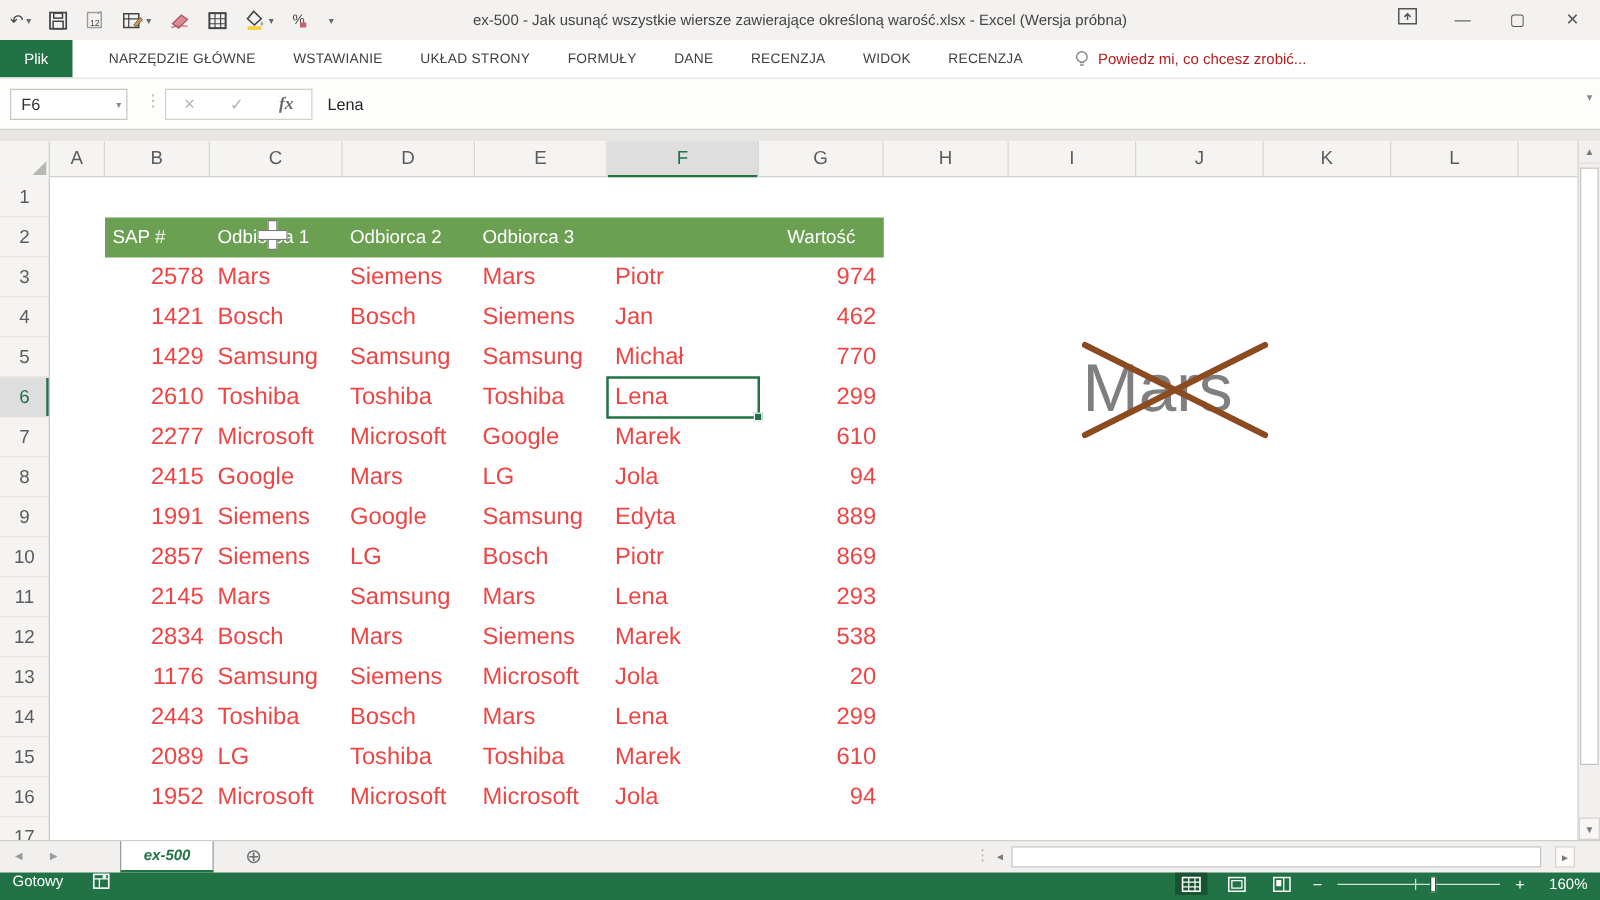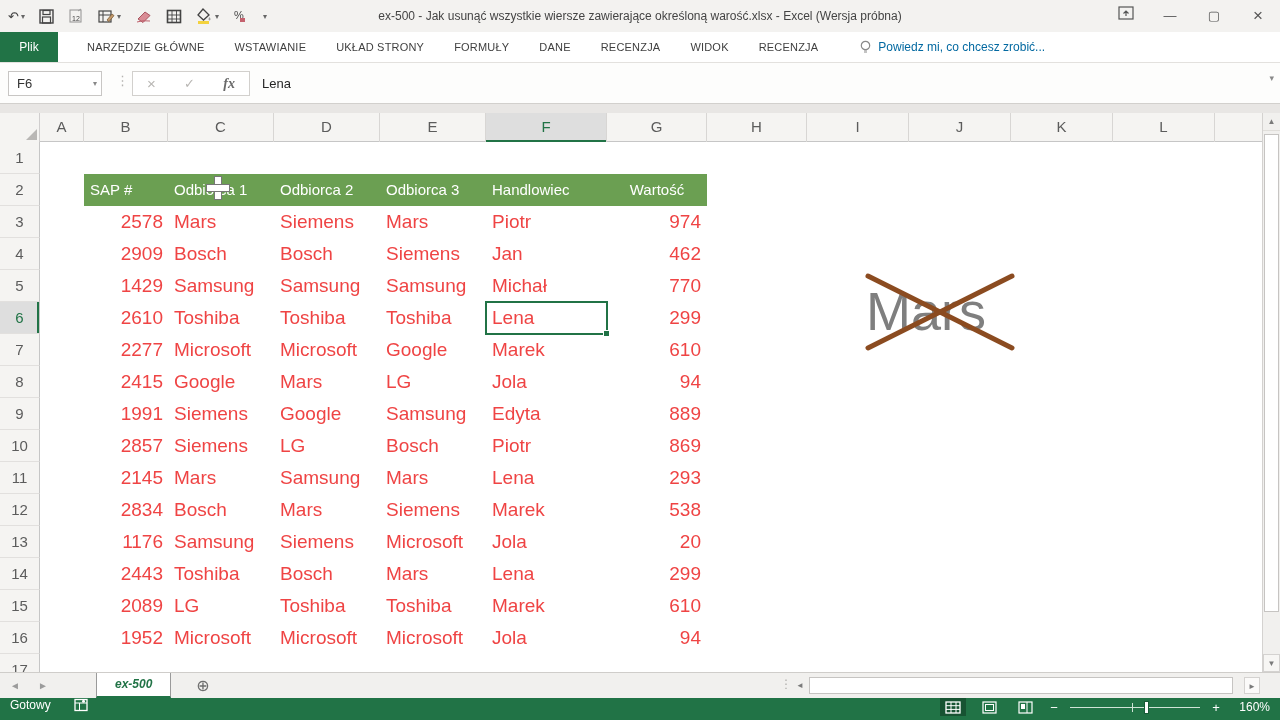--- a/index.html
+++ b/index.html
@@ -17,21 +17,21 @@
   .win-controls { position:absolute; right:0; top:0; height:32px; display:flex; align-items:center; }
   .win-btn { width:44px; height:32px; text-align:center; line-height:32px; color:#555; font-size:13px; }
   .win-btn.close { font-size:17px; }
 
   
   .ribbon { position:absolute; left:0; top:32px; width:1280px; height:30px; background:#fff; display:flex; align-items:center; }
   .file-tab { width:58px; height:30px; background:#217346; color:#fff; font-size:12px;
               text-align:center; line-height:30px; }
   .rtabs { display:flex; align-items:center; margin-left:14px; gap:0; }
   .rtab { padding:0 15px; font-size:11px; color:#3f3f3f; letter-spacing:.2px; line-height:30px; white-space:nowrap; }
-  .tellme { display:flex; align-items:center; gap:6px; margin-left:26px; color:#0369a1; font-size:12px; white-space:nowrap; }
+  .tellme { display:flex; align-items:center; gap:6px; margin-left:26px; color:#b91c1c; font-size:12px; white-space:nowrap; }
   .ribbon-right { margin-left:auto; display:flex; align-items:center; gap:16px; padding-right:8px; }
   .user-name { font-size:12px; color:#444; }
   .share-btn { background:#217346; color:#fff; font-size:12px; height:26px; padding:0 10px;
                display:flex; align-items:center; gap:6px; }
 
   
   .fbar { position:absolute; left:0; top:62px; width:1280px; height:42px; background:#fdfdfc;
           border-top:1px solid #e3e1de; border-bottom:1px solid #d2d0cd; }
   .namebox { position:absolute; left:8px; top:8px; width:94px; height:25px; background:#fff;
              border:1px solid #c8c6c4; font-size:13px; color:#333; line-height:23px; padding-left:8px; }
@@ -278,34 +278,33 @@
     <div class="rownum" style="top:416px">14</div>
     <div class="rownum" style="top:448px">15</div>
     <div class="rownum" style="top:480px">16</div>
     <div class="rownum" style="top:512px">17</div>
 
     <div class="thead-row">
       <div class="cell cB">SAP #</div>
       <div class="cell cC">Odbiorca 1</div>
       <div class="cell cD">Odbiorca 2</div>
       <div class="cell cE">Odbiorca 3</div>
-      <div class="cell cF">Handlowiec</div>
       <div class="cell cG">Wartość</div>
     </div>
 
     <div class="trow" style="top:64px">
       <div class="cell cB">2578</div>
         <div class="cell cC">Mars</div>
         <div class="cell cD">Siemens</div>
         <div class="cell cE">Mars</div>
         <div class="cell cF">Piotr</div>
         <div class="cell cG">974</div>
     </div>
     <div class="trow" style="top:96px">
-      <div class="cell cB">2909</div>
+      <div class="cell cB">1421</div>
         <div class="cell cC">Bosch</div>
         <div class="cell cD">Bosch</div>
         <div class="cell cE">Siemens</div>
         <div class="cell cF">Jan</div>
         <div class="cell cG">462</div>
     </div>
     <div class="trow" style="top:128px">
       <div class="cell cB">1429</div>
         <div class="cell cC">Samsung</div>
         <div class="cell cD">Samsung</div>

